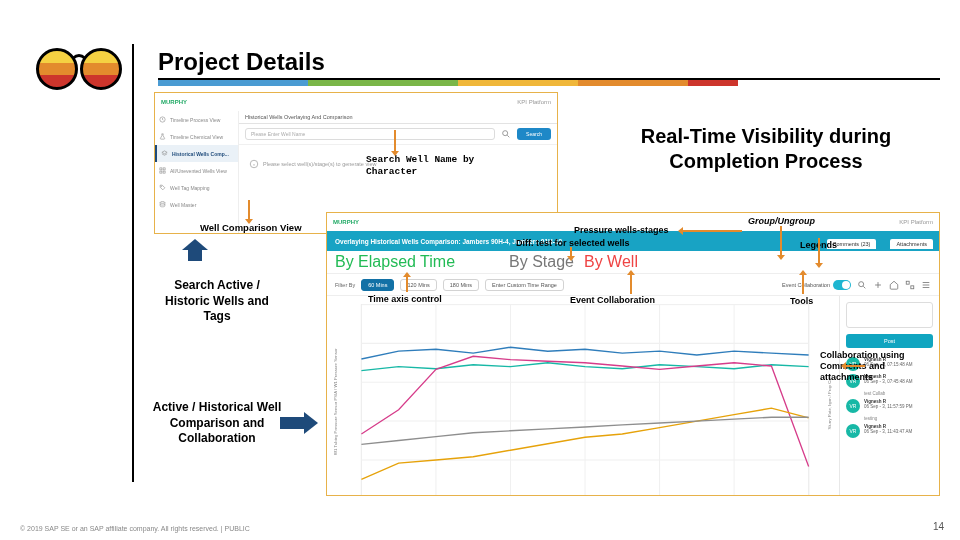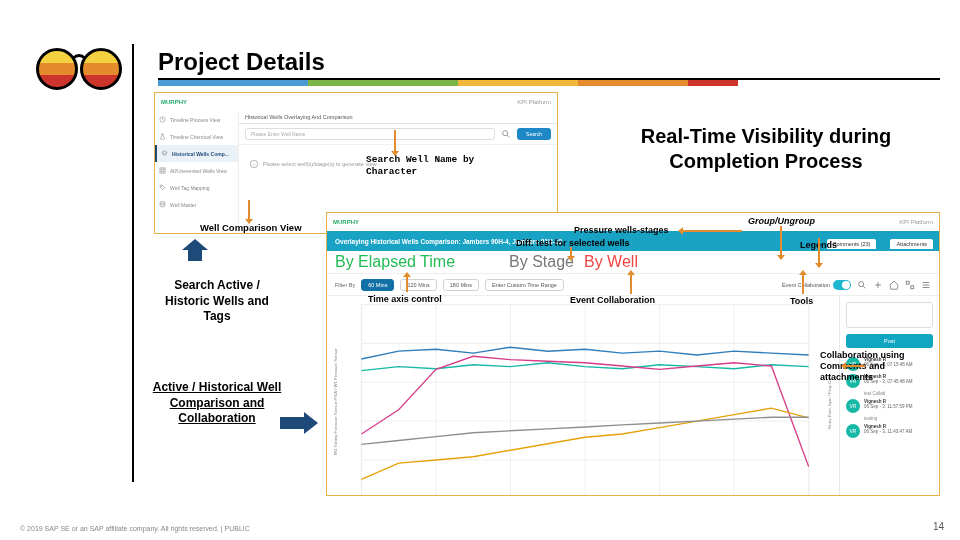--- a/index.html
+++ b/index.html
@@ -52,21 +52,21 @@
   .arrow-up { position: absolute; left: 176px; top: 239px; width: 38px; height: 22px; }
   .arrow-up .bar { position: absolute; left: 12px; top: 8px; width: 14px; height: 14px; background: #1e4a7a; }
   .arrow-up .tri { position: absolute; left: 6px; top: 0; width: 0; height: 0; border-left: 13px solid transparent; border-right: 13px solid transparent; border-bottom: 11px solid #1e4a7a; }
 
   .arrow-right { position: absolute; width: 40px; height: 22px; }
   .arrow-right .bar { position: absolute; left: 0; top: 5px; width: 24px; height: 12px; background: #1e4a7a; }
   .arrow-right .tri { position: absolute; left: 24px; top: 0; width: 0; height: 0; border-top: 11px solid transparent; border-bottom: 11px solid transparent; border-left: 14px solid #1e4a7a; }
 
   .sidecap { position: absolute; left: 152px; width: 130px; text-align: center; font-size: 12px; font-weight: 700; line-height: 1.3; }
   .cap1 { top: 278px; }
-  .cap2 { top: 380px; text-decoration: underline; }
+  .cap2 { top: 400px; }
 
   
   .shot2wrap { position: absolute; left: 326px; top: 212px; width: 614px; height: 284px; border: 1px solid #e7b24a; background: #fff; overflow: hidden; }
   .s2top { height: 18px; display: flex; align-items: center; padding: 0 6px; font-size: 6px; color: #2a6; }
   .s2top .kpi { margin-left: auto; color: #999; }
   .s2tabs { height: 20px; background: #18a3c4; display: flex; align-items: center; padding-left: 8px; gap: 10px; }
   .s2tabs .title2 { color: #fff; font-size: 6.5px; font-weight: 700; }
   .s2tabs .cbtn { margin-left: auto; background: #fff; color: #333; font-size: 5.5px; padding: 2px 6px; border-radius: 2px 2px 0 0; margin-top: 6px; margin-right: 4px; }
   .s2tabs .abtn { background: #fff; color: #333; font-size: 5.5px; padding: 2px 6px; border-radius: 2px 2px 0 0; margin-top: 6px; margin-right: 6px; }
   .s2filter { height: 22px; display: flex; align-items: center; gap: 6px; padding: 0 8px; border-bottom: 1px solid #eee; }

